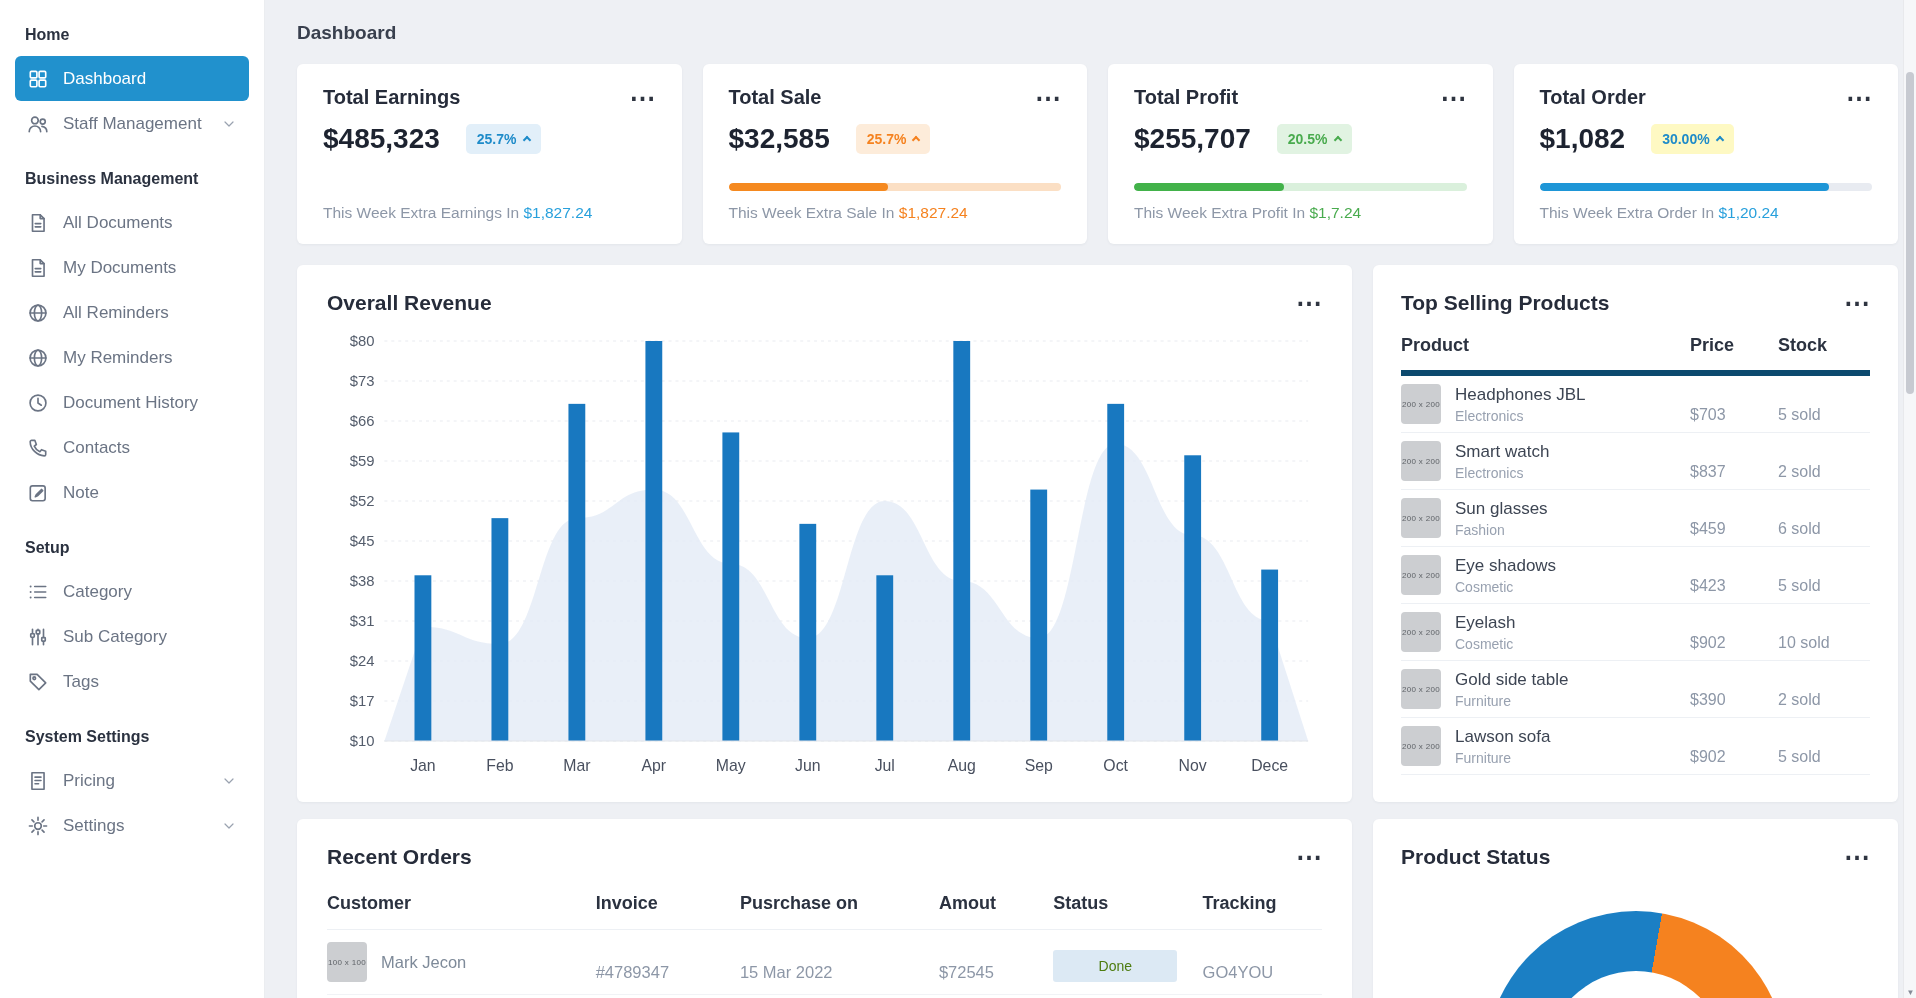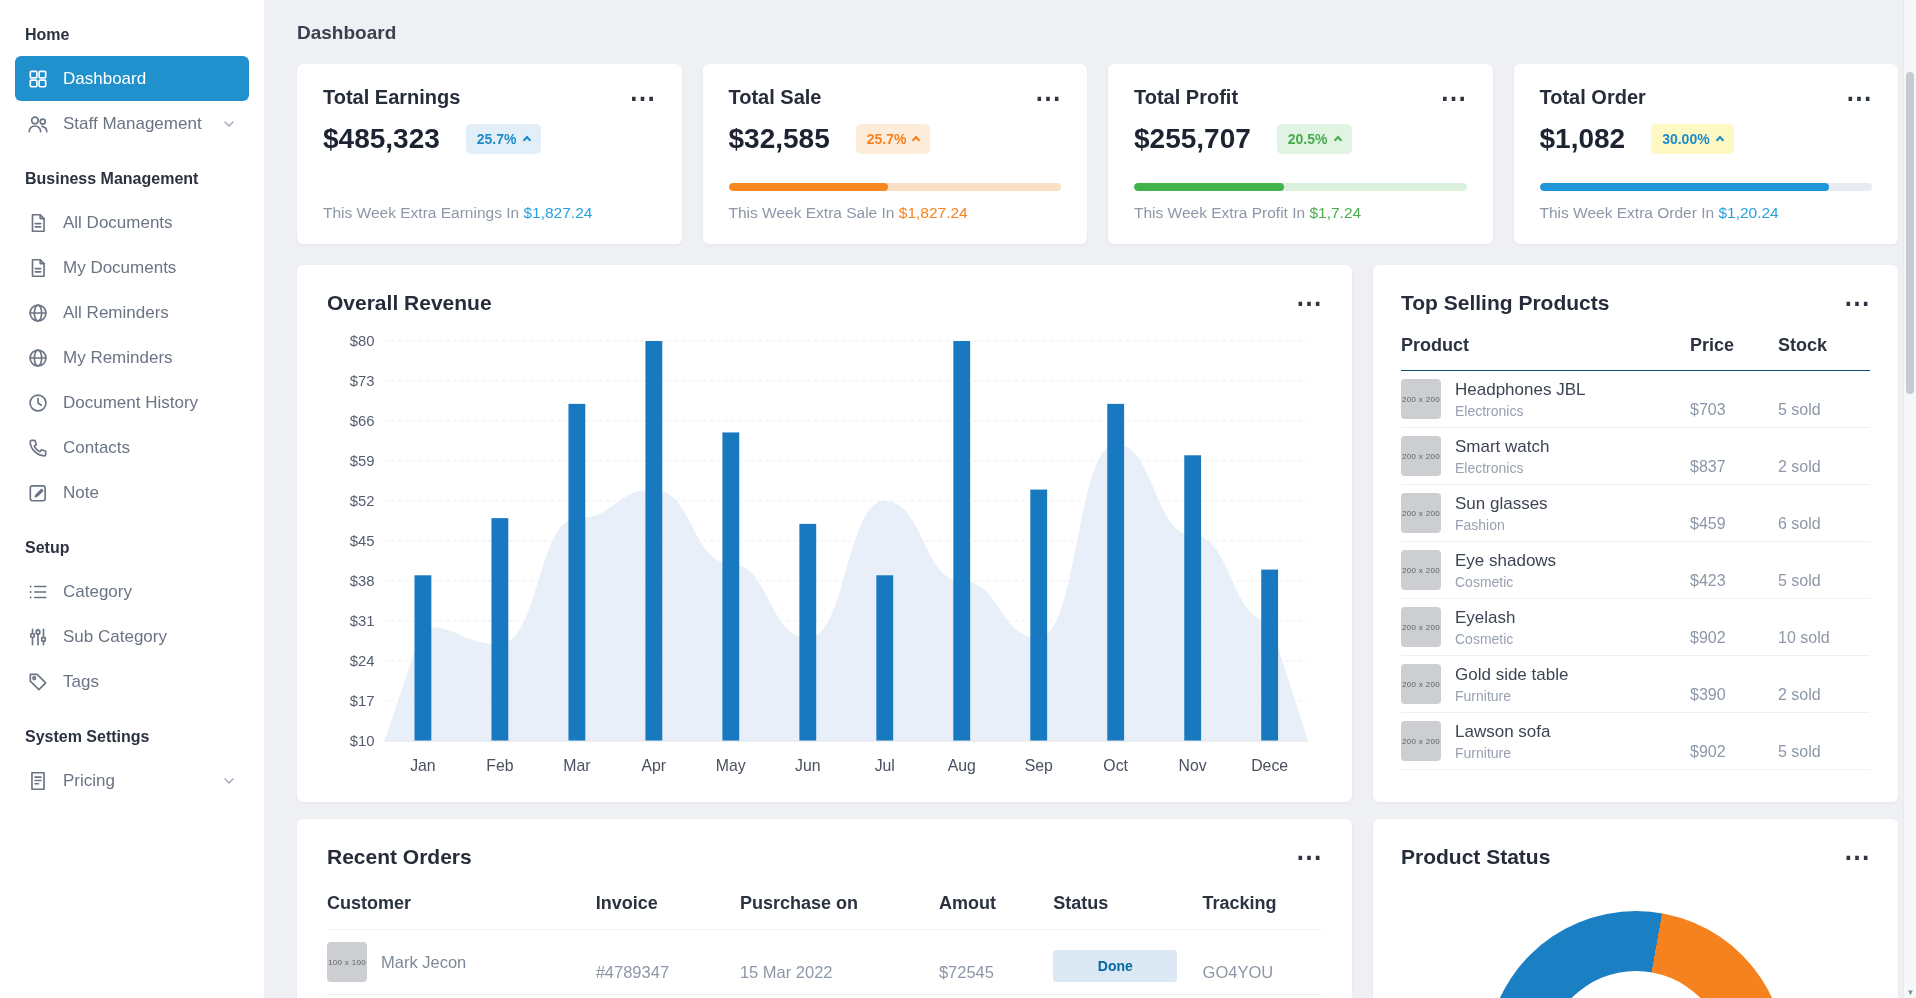--- a/index.html
+++ b/index.html
@@ -40,21 +40,21 @@
   .spacer { flex:1; }
   .track { height:8px; border-radius:4px; overflow:hidden; }
   .fill { height:100%; border-radius:4px; }
   .stat-foot { margin-top:13px; font-size:15.5px; color:#8d97a7; white-space:nowrap; }
 
   
   .mid-row { display:flex; gap:21px; margin-top:21px; }
   .revenue-card { flex:1; height:537px; padding:26px 30px; }
   .revenue-chart { width:100%; height:452px; margin-top:14px; display:block; }
   .products-card { width:525px; flex:none; height:537px; padding:26px 28px; overflow:hidden; }
-  .ptable-header { display:flex; align-items:center; margin-top:20px; padding-bottom:14px; border-bottom:1px solid #0c4a6e;
+  .ptable-header { display:flex; align-items:center; margin-top:20px; padding-bottom:14px; border-bottom:6px solid #0c4a6e;
                    font-size:18px; font-weight:600; color:#2b3240; }
   .col-product { flex:1; }
   .col-price { width:88px; }
   .col-stock { width:92px; }
   .prow { display:flex; align-items:flex-end; padding:8px 0; border-bottom:1px solid #edf0f4; }
   .thumb { width:40px; height:40px; background:#ccced1; border-radius:4px; color:#5f6368; font-size:8px;
            display:flex; align-items:center; justify-content:center; flex:none; letter-spacing:.3px; }
   .pinfo { flex:1; display:flex; flex-direction:column; gap:3px; margin-left:14px; }
   .pname { font-size:17px; color:#3d4553; }
   .pcat { font-size:14px; color:#98a1b0; }
@@ -66,21 +66,21 @@
   .otable-header { display:flex; align-items:center; margin-top:24px; padding-bottom:15px; border-bottom:1px solid #edf0f4;
                    font-size:18px; font-weight:600; color:#2b3240; }
   .ocol-customer { width:27%; display:flex; align-items:center; gap:14px; }
   .ocol-invoice { width:14.5%; }
   .ocol-purchase { width:20%; }
   .ocol-amount { width:11.5%; }
   .ocol-status { width:15%; }
   .ocol-tracking { flex:1; }
   .orow { display:flex; align-items:flex-end; padding:12px 0; font-size:16.5px; color:#8d97a7; border-bottom:1px solid #f1f3f6; }
   .cust-name { color:#7e8a99; }
-  .status-pill { display:inline-block; background:#dce9f4; color:#0369a1; font-weight:700; font-size:14px;
+  .status-pill { display:inline-block; background:#dce9f4; color:#4d7c0f; font-weight:400; font-size:14px;
                  padding:8px 0; width:124px; text-align:center; border-radius:3px; }
   .status-card { width:525px; flex:none; height:430px; padding:26px 28px; position:relative; overflow:hidden; }
   .donut { width:300px; height:300px; border-radius:50%; margin:42px auto 0; position:relative; }
   .donut::after { content:""; position:absolute; inset:60px; background:#fff; border-radius:50%; }
 
   
   .fake-scrollbar { position:fixed; right:0; top:0; width:13px; height:998px; background:#f6f7f9; border-left:1px solid #e8e9ec; }
   .sb-thumb { position:absolute; top:72px; left:2px; width:8px; height:322px; background:#c7cad1; border-radius:4px; }
   .sb-arrow { position:absolute; bottom:1px; left:0; width:13px; text-align:center; font-size:8px; color:#858b96; }
 </style>
@@ -219,20 +219,34 @@
       </div>
       <div class="nav-section">System Settings</div>
       <div class="nav-item">
         <span class="icon">
           <svg viewBox="0 0 20 20" fill="none" stroke="currentColor" stroke-width="1.5" stroke-linecap="round" stroke-linejoin="round">
             <path d="M4.5 2.5h11v15h-11z"></path>
             <path d="M7.3 6.5h5.4M7.3 9.5h5.4M7.3 12.5h3.2"></path>
           </svg>
         </span>
         <span class="nav-label">Pricing</span>
+        <span class="chev">
+          <svg viewBox="0 0 20 20" fill="none" stroke="currentColor" stroke-width="1.5" stroke-linecap="round" stroke-linejoin="round">
+            <path d="M5 7.5l5 5 5-5"></path>
+          </svg>
+        </span>
+      </div>
+      <div class="nav-item">
+        <span class="icon">
+          <svg viewBox="0 0 20 20" fill="none" stroke="currentColor" stroke-width="1.5" stroke-linecap="round" stroke-linejoin="round">
+            <circle cx="10" cy="10" r="3"></circle>
+            <path d="M10 2.2v2.6M10 15.2v2.6M2.2 10h2.6M15.2 10h2.6M4.5 4.5l1.8 1.8M13.7 13.7l1.8 1.8M15.5 4.5l-1.8 1.8M6.3 13.7l-1.8 1.8"></path>
+          </svg>
+        </span>
+        <span class="nav-label">Settings</span>
         <span class="chev">
           <svg viewBox="0 0 20 20" fill="none" stroke="currentColor" stroke-width="1.5" stroke-linecap="round" stroke-linejoin="round">
             <path d="M5 7.5l5 5 5-5"></path>
           </svg>
         </span>
       </div>
     </nav>
 
   <main class="main">
     <h1 class="page-title">Dashboard</h1>

